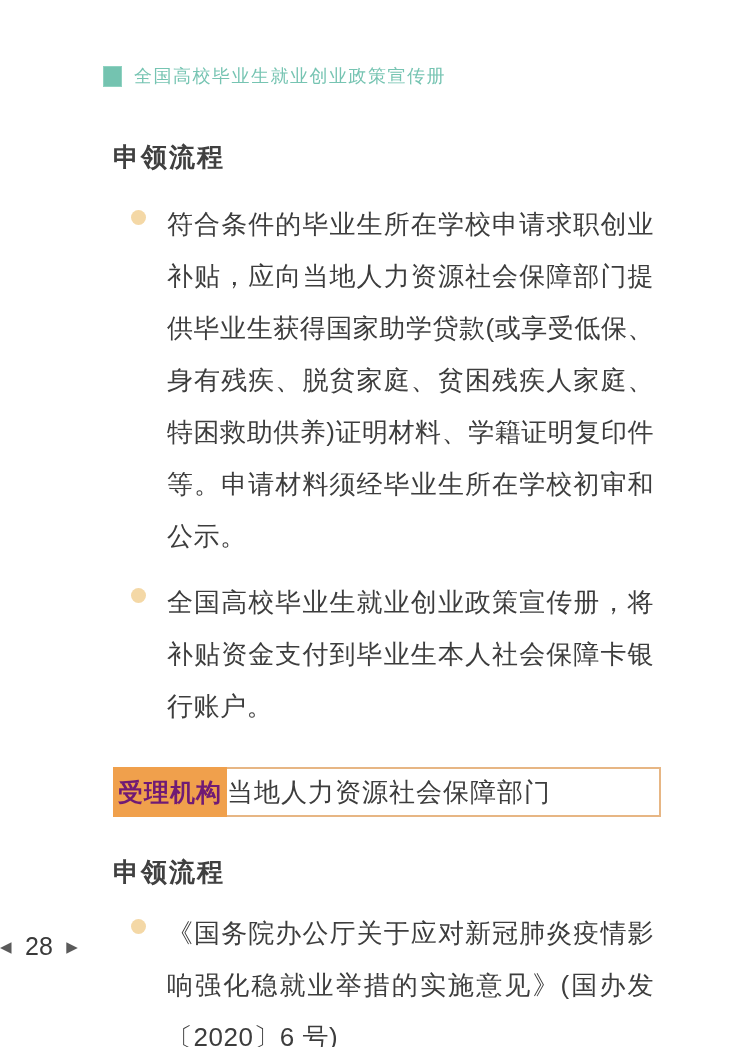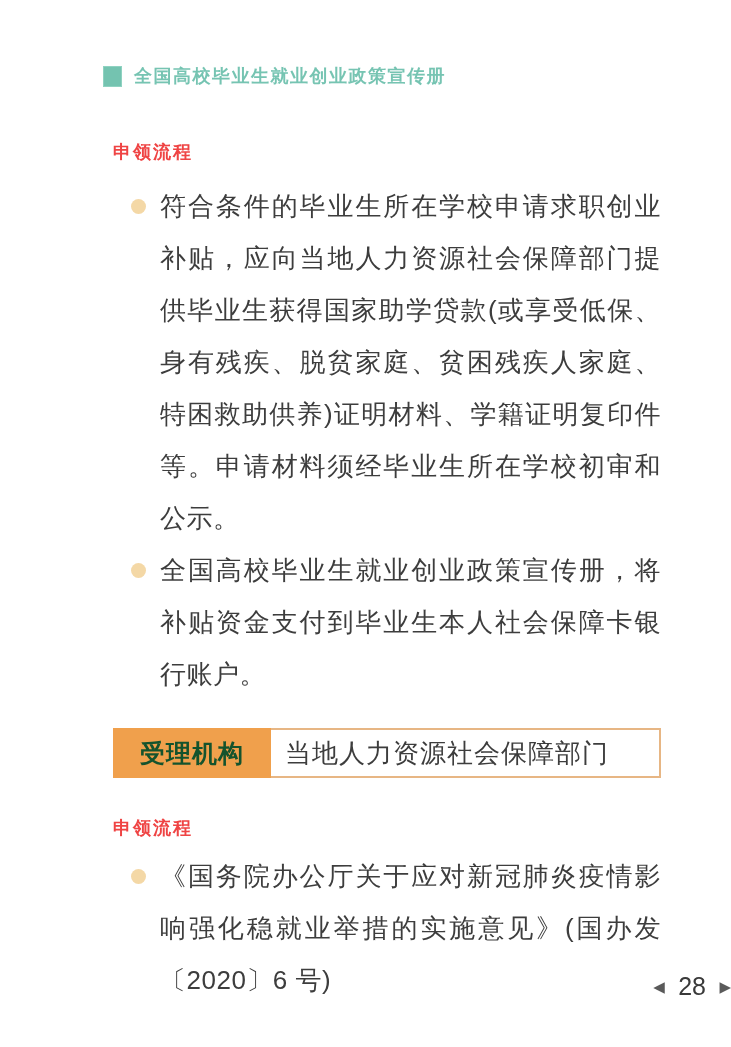--- a/index.html
+++ b/index.html
@@ -30,34 +30,33 @@
     width: 19px;
     height: 21px;
     background: #74c3b0;
     box-shadow: inset 0 0 0 1px #8fd2c1;
     margin-right: 12px;
   }
   .header-title {
     color: #76c4b2;
     font-size: 18px;
     letter-spacing: 1.5px;
-    font-weight: bold;
   }
 
   
   .content {
     position: absolute;
     top: 140px;
     left: 113px;
     width: 548px;
   }
 
   .section-heading {
-    color: #ef4444;
-    font-size: 18px;
+    color: #404040;
+    font-size: 26px;
     font-weight: bold;
     margin: 0 0 16px 0;
     letter-spacing: 2px;
   }
   .section-heading.policy {
     margin-top: 38px;
     margin-bottom: 10px;
   }
 
   .bullet-list {
@@ -70,65 +69,64 @@
   }
   .dot {
     flex: none;
     width: 15px;
     height: 15px;
     border-radius: 50%;
     background: #f4d8a6;
     margin: 19px 14px 0 18px;
   }
   .bullet-text {
-    margin: 0;
+    margin: 7px;
     font-size: 26px;
     line-height: 52px;
     color: #3d3d3d;
     text-align: justify;
     letter-spacing: 0.5px;
   }
 
   
   .acceptance-box {
     margin-top: 28px;
     border: 2px solid #e7b684;
     display: flex;
     align-items: stretch;
     height: 46px;
     background: #ffffff;
   }
   .acceptance-label {
     flex: none;
     background: #f0a04c;
-    color: #14532d;
+    color: #701a75;
     font-size: 25px;
     font-weight: bold;
     display: flex;
     align-items: center;
-    padding: 0 27px;
+    padding: 0 5px;
     letter-spacing: 1px;
     margin: -2px 0 -2px -2px;
   }
   .acceptance-value {
     display: flex;
     align-items: center;
-    padding-left: 14px;
     font-size: 26px;
     color: #3d3d3d;
     letter-spacing: 1px;
   }
 
   
   .footer {
     position: absolute;
-    top: 972px;
+    top: 932px;
     left: 0;
     width: 731px;
-    text-align: right;
+    text-align: left;
     white-space: nowrap;
   }
   .footer .arrow {
     font-size: 15px;
     color: #5a5a5a;
     vertical-align: 3px;
   }
   .footer .page-num {
     font-size: 25px;
     color: #3a3a3a;

